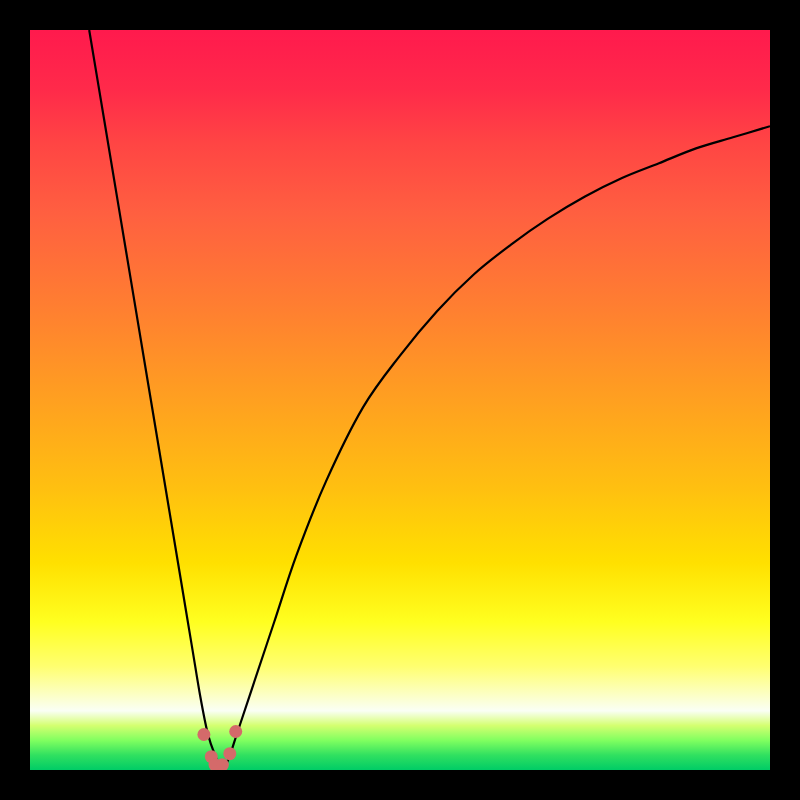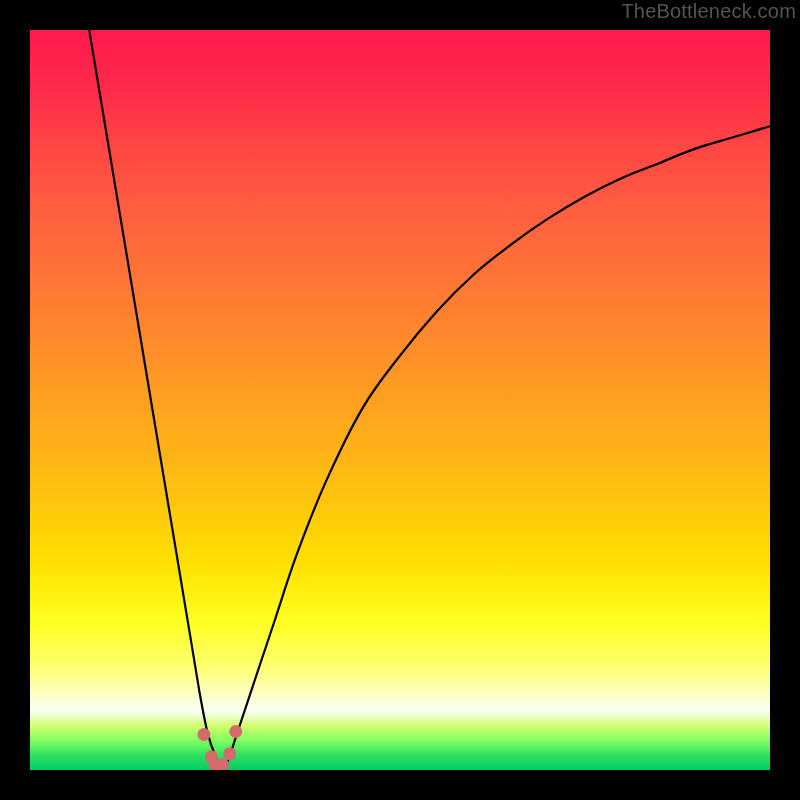--- a/index.html
+++ b/index.html
@@ -55,21 +55,20 @@
     left: 0;
     top: 0;
     width: 740px;
     height: 740px;
   }
 </style>
 </head>
 <body>
 
 <div class="outer">
-  <div class="watermark">TheBottleneck.com</div>
   <div class="plot-area">
     <svg class="curve" viewBox="0 0 740 740" preserveAspectRatio="none">
       <path id="main-curve" fill="none" stroke="#000" stroke-width="2.2" d="M 59.2 0 C 61.66666666666667 14.799999999999992, 69.06666666666666 59.199999999999946, 74 88.79999999999995 C 78.93333333333334 118.39999999999996, 83.86666666666666 148.00000000000003, 88.8 177.60000000000002 C 93.73333333333333 207.20000000000002, 98.66666666666667 236.79999999999998, 103.60000000000001 266.4 C 108.53333333333335 296, 113.46666666666667 325.59999999999997, 118.4 355.2 C 123.33333333333334 384.8, 128.26666666666665 414.4, 133.2 444 C 138.13333333333333 473.6, 144.3 510.59999999999997, 148 532.8 C 151.7 555, 152.93333333333334 562.4000000000001, 155.4 577.2 C 157.86666666666667 592, 160.33333333333334 606.8000000000001, 162.8 621.6 C 165.26666666666668 636.4, 167.73333333333335 652.4333333333334, 170.20000000000002 666 C 172.66666666666669 679.5666666666666, 175.13333333333333 693.1333333333333, 177.6 703 C 180.06666666666666 712.8666666666667, 182.53333333333333 719.0333333333334, 185 725.2 C 187.46666666666667 731.3666666666667, 189.93333333333334 740, 192.4 740 C 194.86666666666667 740, 197.33333333333334 731.3666666666667, 199.8 725.2 C 202.26666666666668 719.0333333333334, 203.50000000000003 714.1, 207.20000000000002 703 C 210.9 691.9, 215.83333333333334 677.1, 222 658.6 C 228.16666666666666 640.1, 236.8 614.2, 244.20000000000002 592 C 251.60000000000002 569.8, 257.76666666666665 548.8333333333333, 266.4 525.4 C 275.0333333333333 501.96666666666664, 284.9 476.0666666666666, 296 451.4 C 307.1 426.73333333333335, 320.6666666666667 398.3666666666667, 333 377.40000000000003 C 345.3333333333333 356.4333333333334, 357.66666666666663 341.6333333333333, 370 325.59999999999997 C 382.33333333333337 309.5666666666666, 394.66666666666674 294.76666666666665, 407.00000000000006 281.2 C 419.33333333333337 267.6333333333333, 431.6666666666667 255.29999999999998, 444 244.2 C 456.3333333333333 233.1, 468.6666666666667 223.85000000000002, 481 214.60000000000002 C 493.3333333333333 205.35000000000002, 505.6666666666667 196.71666666666673, 518 188.70000000000005 C 530.3333333333334 180.68333333333337, 542.6666666666666 173.28333333333333, 555 166.5 C 567.3333333333334 159.71666666666667, 579.6666666666666 153.54999999999998, 592 148 C 604.3333333333334 142.45000000000002, 616.6666666666666 138.13333333333338, 629 133.20000000000005 C 641.3333333333334 128.2666666666667, 653.6666666666666 122.71666666666664, 666 118.39999999999998 C 678.3333333333334 114.08333333333331, 690.6666666666666 111.00000000000006, 703 107.30000000000007 C 715.3333333333334 103.60000000000008, 733.8333333333334 98.05000000000005, 740 96.20000000000005"></path>
       <g id="marker-group">
           <circle cx="173.89999999999998" cy="704.48" r="6.5" fill="#d46a6a"></circle>
           <circle cx="181.29999999999998" cy="726.68" r="6.5" fill="#d46a6a"></circle>
           <circle cx="185" cy="734.82" r="6.5" fill="#d46a6a"></circle>
           <circle cx="192.4" cy="734.82" r="6.5" fill="#d46a6a"></circle>
           <circle cx="199.8" cy="723.72" r="6.5" fill="#d46a6a"></circle>
           <circle cx="205.72000000000003" cy="701.52" r="6.5" fill="#d46a6a"></circle>

